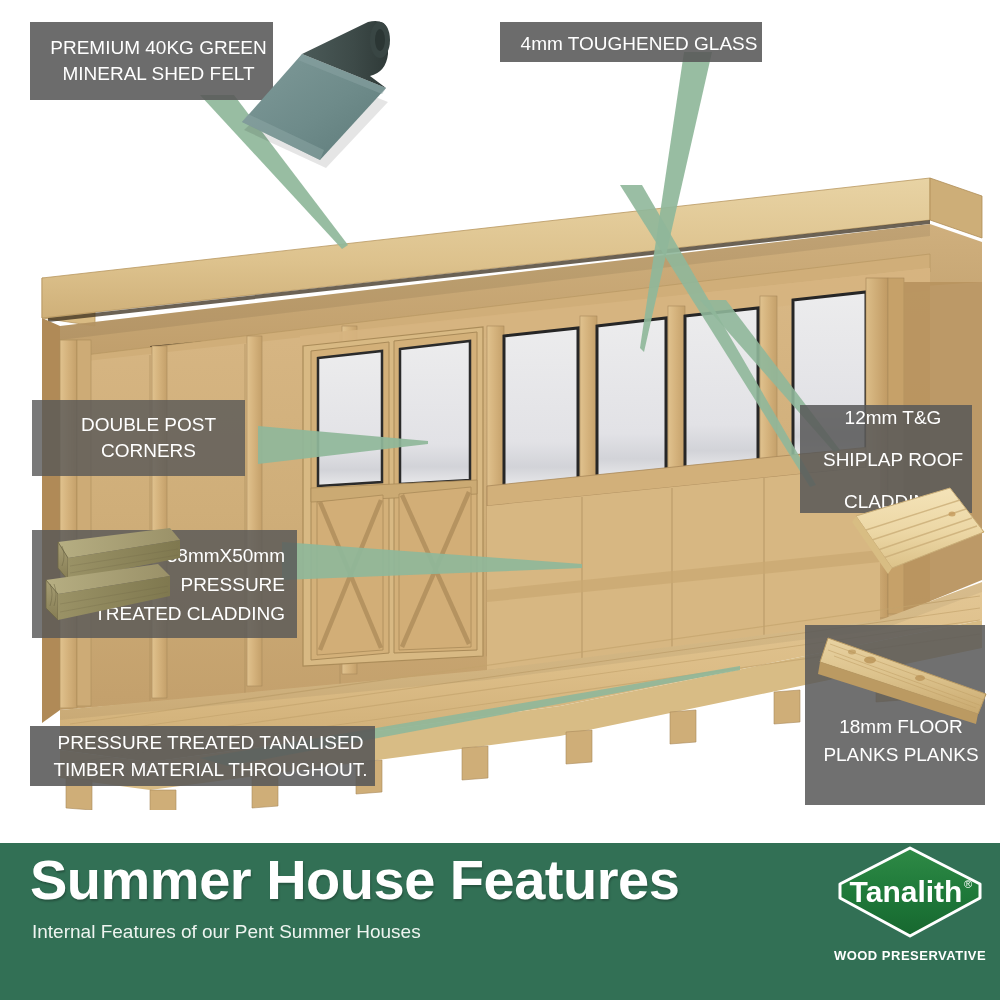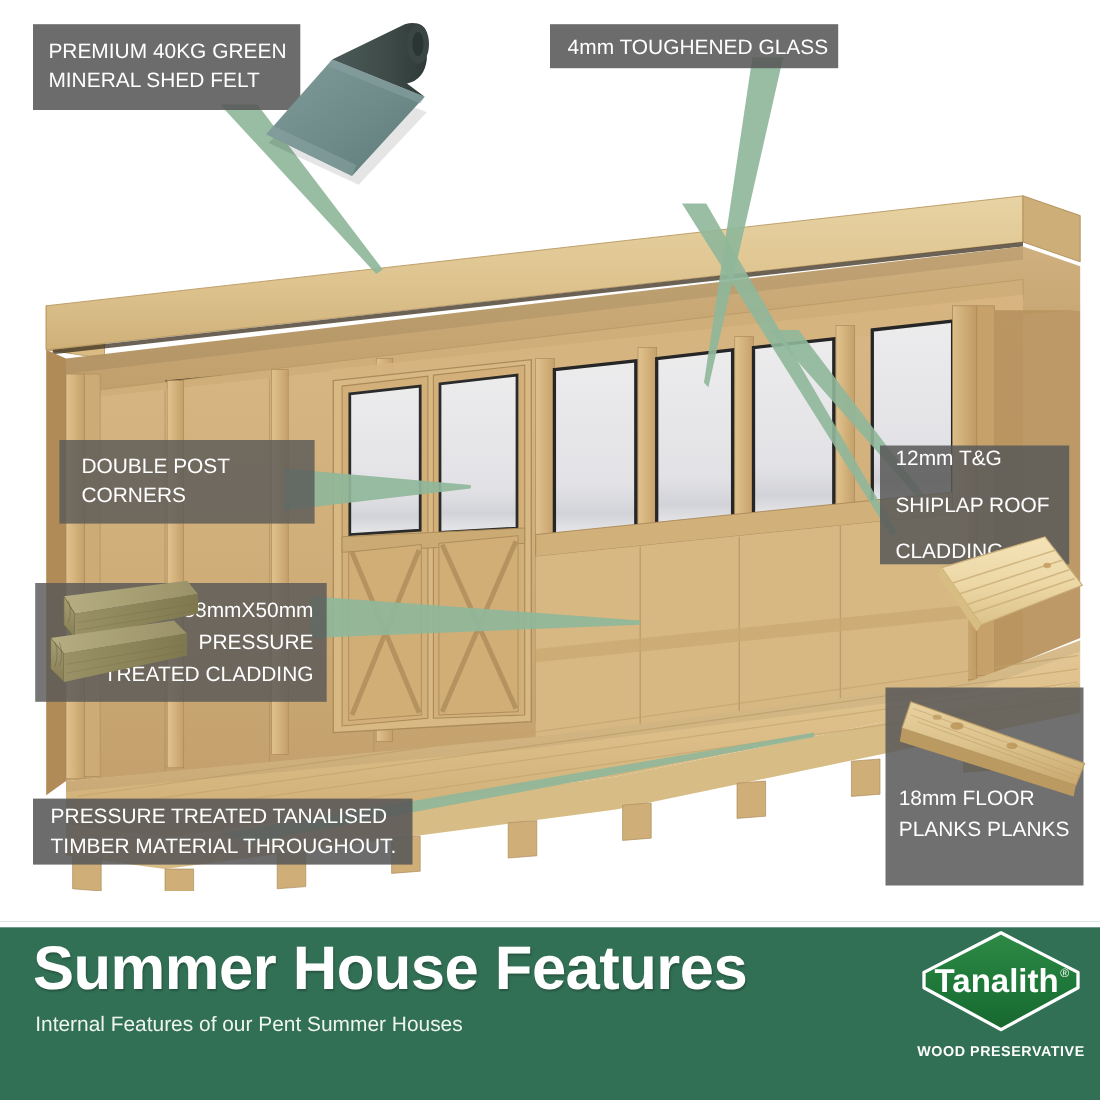--- a/index.html
+++ b/index.html
@@ -13,21 +13,21 @@
   .frame-top{left:0;top:0;width:1000px;height:4px;background:#ffffff;}
 
   
   .wedge{position:absolute;}
   .wedge svg{display:block;overflow:visible;}
 
   
   .callout{position:absolute;background:rgba(88,88,88,0.88);
            color:#ffffff;box-sizing:border-box;
            display:flex;flex-direction:column;justify-content:center;}
-  .callout .ln{display:block;white-space:pre;}
+  .callout .ln{display:block;white-space:pre;text-align:center;}
 
   
   .sample{position:absolute;}
   .sample svg{display:block;overflow:visible;}
 
   
   #shed{position:absolute;left:0;top:150px;width:1000px;height:660px;}
   #shed svg{display:block;}
 
   
@@ -279,22 +279,22 @@
               font-size:19px;line-height:26px;">
     <span class="ln">PREMIUM 40KG GREEN</span>
     <span class="ln">MINERAL SHED FELT</span>
   </div>
 
   <div class="callout" style="left:500px;top:22px;width:262px;height:40px;padding:4px 0 0 16px;
               font-size:19px;line-height:40px;">
     <span class="ln">4mm TOUGHENED GLASS</span>
   </div>
 
-  <div class="callout" style="left:32px;top:400px;width:232px;height:76px;padding:0 0 0 20px;
-              font-size:19px;line-height:26px;background:rgba(88,88,88,0.80);margin-left:22px;">
+  <div class="callout" style="left:32px;top:400px;width:213px;height:76px;padding:0 0 0 20px;
+              font-size:19px;line-height:26px;background:rgba(88,88,88,0.80);">
     <span class="ln">DOUBLE POST</span>
     <span class="ln">CORNERS</span>
   </div>
 
   <div class="callout" style="left:32px;top:530px;width:265px;height:108px;padding:0 12px 0 0;
               font-size:19px;line-height:29px;text-align:right;align-items:flex-end;
               background:rgba(88,88,88,0.82);">
     <span class="ln">38mmX50mm</span>
     <span class="ln">PRESSURE</span>
     <span class="ln">TREATED CLADDING</span>

